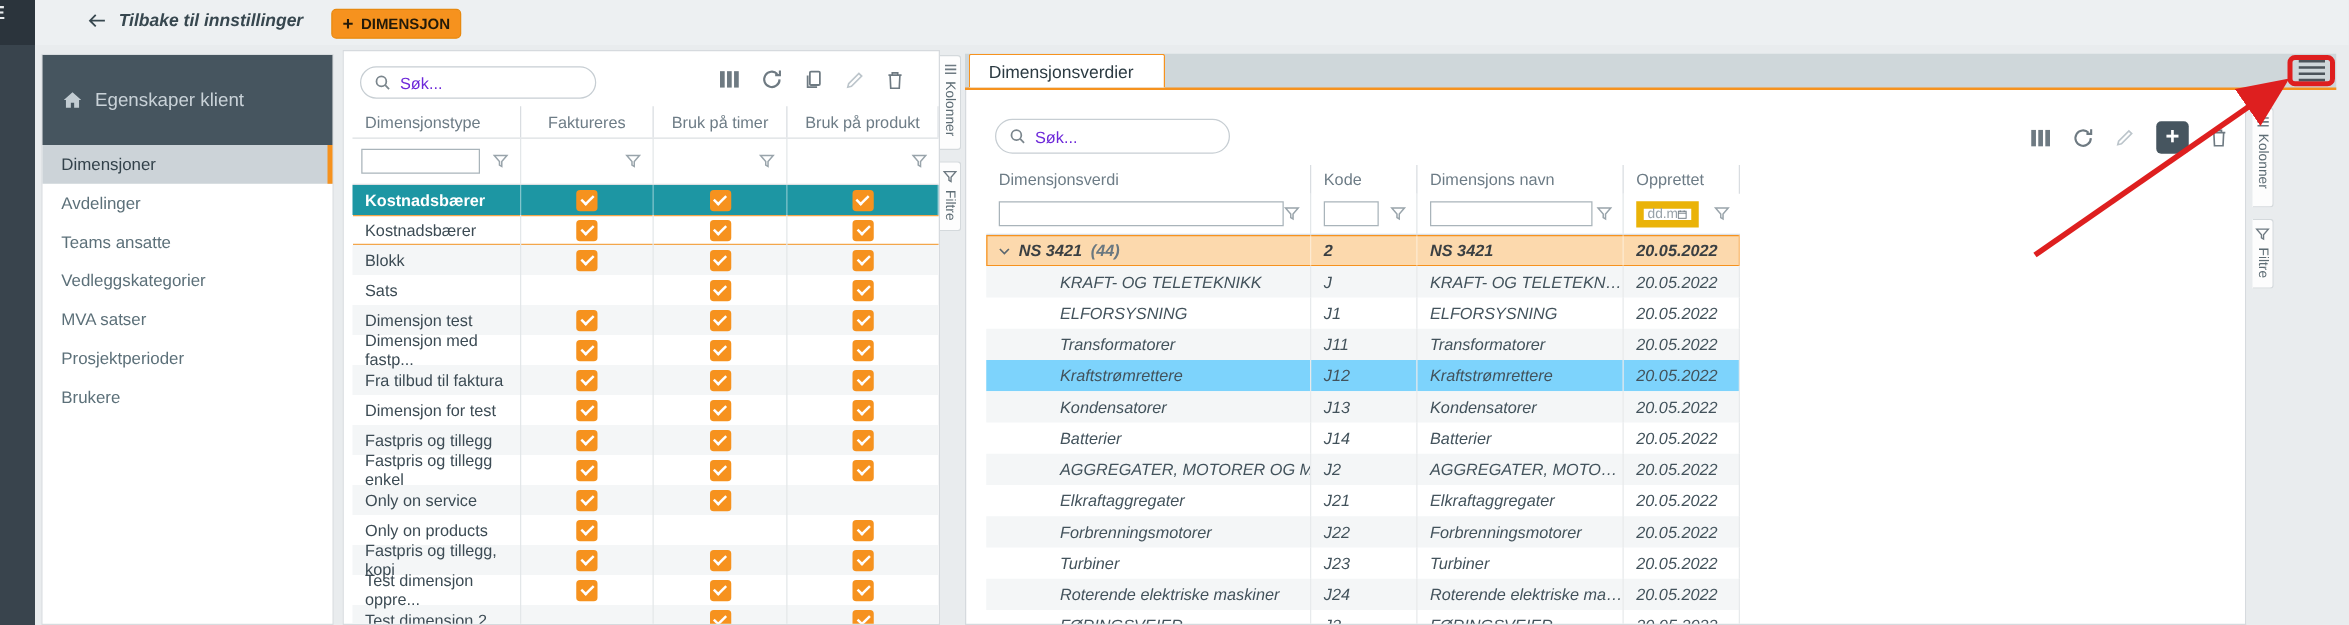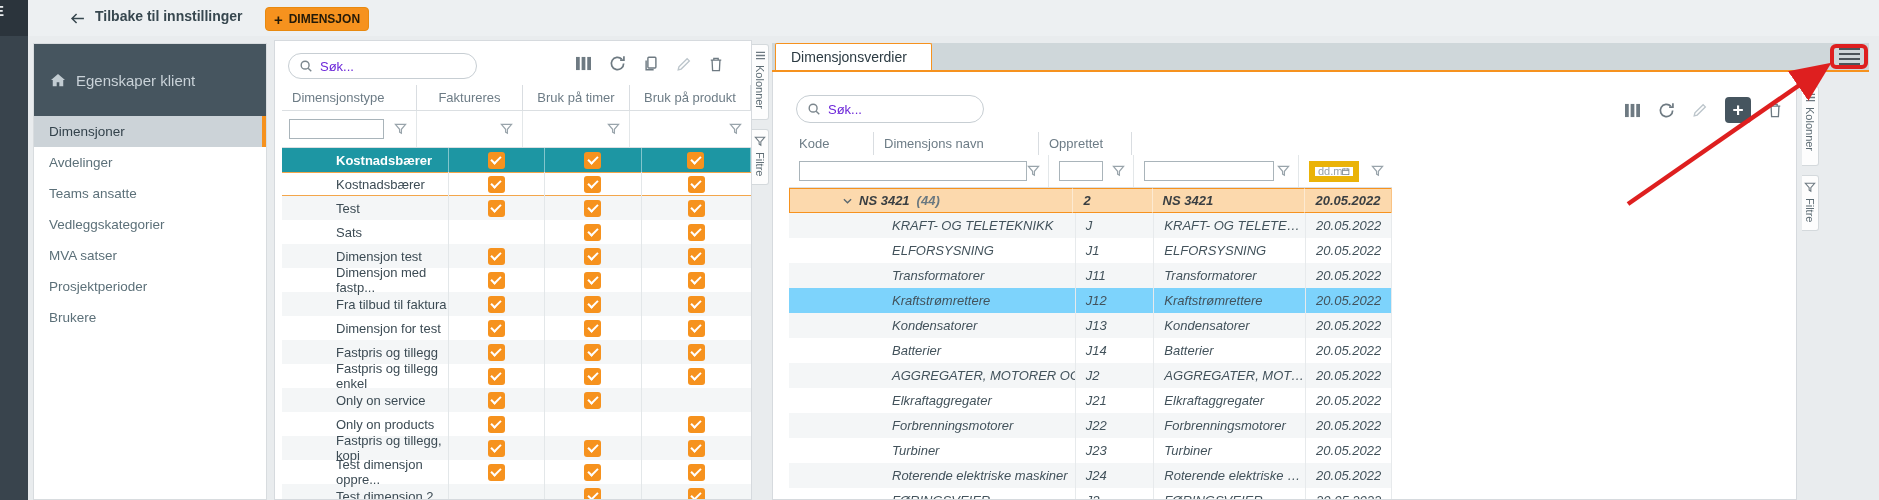--- a/index.html
+++ b/index.html
@@ -6,21 +6,21 @@
   html,body { width:1879px; height:500px; overflow:hidden; }
   body { background:#e9ecee; font-family:"Liberation Sans","DejaVu Sans",sans-serif; font-size:13px; color:#42525b; position:relative; }
 
   
   .left-rail { position:absolute; left:0; top:0; width:28px; height:500px; background:#39444d; overflow:hidden; }
   .left-rail-top { position:absolute; left:0; top:0; width:28px; height:36px; background:#2b343c; }
   .app-letter { position:absolute; left:-6px; top:2px; color:#e8ebed; font-size:15px; font-weight:bold; }
 
   
   .topbar { position:absolute; left:28px; top:0; width:1851px; height:36px; background:#edf0f2; }
-  .back-link { position:absolute; left:42px; top:8px; display:flex; align-items:flex-end; gap:10px; cursor:pointer; }
+  .back-link { position:absolute; left:42px; top:8px; display:flex; align-items:center; gap:10px; cursor:pointer;font-style:italic; }
   .back-link span { font-size:14px; font-weight:bold; color:#37474f; }
   .add-btn { position:absolute; left:237px; top:7px; width:104px; height:24px; background:var(--accent); border:1px solid #e8890f; border-radius:4px; color:#231a09; font-size:12px; font-weight:bold; display:flex; align-items:center; justify-content:center; gap:6px; cursor:pointer; }
   .add-btn .plus { font-size:15px; font-weight:bold; line-height:1; }
 
   
   .sidebar { position:absolute; left:33px; top:43px; width:234px; height:457px; background:#fff; border:1px solid #d8dcdf; }
   .sidebar-header { height:72px; background:#46555f; display:flex; align-items:center; gap:10px; padding-left:16px; color:#c9d2d8; font-size:15px; }
   .nav-item { position:relative; height:31px; line-height:31px; padding-left:15px; font-size:13.5px; color:#5c7079; cursor:pointer; }
   .nav-item.selected { background:#ccd3d8; color:#33424b; }
   .nav-item.selected::after { content:""; position:absolute; right:0; top:0; width:4px; height:100%; background:var(--accent); }
@@ -45,21 +45,21 @@
   .tp-c0 { width:135px; padding-left:10px; }
   .tp-c1 { width:106px; justify-content:center; }
   .tp-c2 { width:107px; justify-content:center; }
   .tp-c3 { width:121px; justify-content:center; }
   .t-header { height:26px; border-bottom:1px solid #dbdfe2; color:#6d7c86; }
   .t-header .t-cell { border-right:1px solid #d9dde1; }
   .t-filter { height:37px; border-bottom:1px solid #dbdfe2; }
   .t-filter .t-cell { justify-content:flex-end; padding-right:9px; }
   .t-filter .t-cell.tp-c0 { justify-content:space-between; padding-left:7px; }
   .filter-input { width:95px; height:20px; border:1px solid #a9b4ba; background:#fff; }
-  .t-body .t-row { height:24px; font-size:13px; color:#3c4b54;padding-left:44px; }
+  .t-body .t-row { height:24px; font-size:13px; color:#3c4b54; }
   .t-body .t-row.alt { background:#f4f6f7; }
   .t-body .t-row.selected { background:var(--teal); color:#fff; font-weight:bold; }
   .t-body .t-row.selected .t-cell { border-right:1px solid rgba(255,255,255,.45); }
   .t-body .t-row.focused { box-shadow: inset 0 1px 0 #f3a64b, inset 0 -1px 0 #f3a64b; }
 
   
   .vp-tabbar { position:absolute; left:772px; top:43px; width:1097px; height:29px; background:#cfd7da; border-bottom:2px solid var(--accent); }
   .vp-tab { position:absolute; left:3px; top:0; width:157px; height:27px; background:#fff; border:1px solid var(--accent); border-bottom:none; border-radius:2px 2px 0 0; display:flex; align-items:center; padding-left:15px; font-size:14px; color:#2b3a42; cursor:pointer; }
   .values-panel { position:absolute; left:772px; top:72px; width:1025px; height:428px; background:#fff; border:1px solid #d6dade; border-top:none; overflow:hidden; }
   .vp-search { position:absolute; left:23px; top:23px; width:188px; height:28px; border-radius:15px; }
@@ -228,21 +228,21 @@
             <span class="cb"></span>
           </div>
           <div class="t-cell tp-c2">
             <span class="cb"></span>
           </div>
           <div class="t-cell tp-c3">
             <span class="cb"></span>
           </div>
         </div>
         <div class="t-row alt">
-          <div class="t-cell tp-c0">Test</div>
+          <div class="t-cell tp-c0">Blokk</div>
           <div class="t-cell tp-c1">
             <span class="cb"></span>
           </div>
           <div class="t-cell tp-c2">
             <span class="cb"></span>
           </div>
           <div class="t-cell tp-c3">
             <span class="cb"></span>
           </div>
         </div>
@@ -434,20 +434,21 @@
       </span>
     <span class="plus-btn">+</span>
     <span class="icon-btn">
         <svg viewBox="0 0 16 18" width="14" height="16">
           <path d="M2 4.5h12M5.5 4V2.5h5V4M3.5 4.5l.6 12h7.8l.6-12" fill="none" stroke="#6e7a82" stroke-width="1.5"></path>
         </svg>
       </span>
   </div>
   <div class="vp-grid">
     <div class="t-row t-header">
+      <div class="t-cell vp-c0">Dimensjonsverdi</div>
       <div class="t-cell vp-c1">Kode</div>
       <div class="t-cell vp-c2">Dimensjons navn</div>
       <div class="t-cell vp-c3">Opprettet</div>
     </div>
     <div class="t-row t-filter">
       <div class="t-cell vp-c0">
         <input class="filter-input w-verdi" style="">
         <span class="icon-btn">
             <svg viewBox="0 0 14 13" width="13" height="12">
               <path d="M1.5 1.5h11L8 6.8V11l-2-1.2V6.8z" fill="none" stroke="#99a4ab" stroke-width="1.3"></path>

